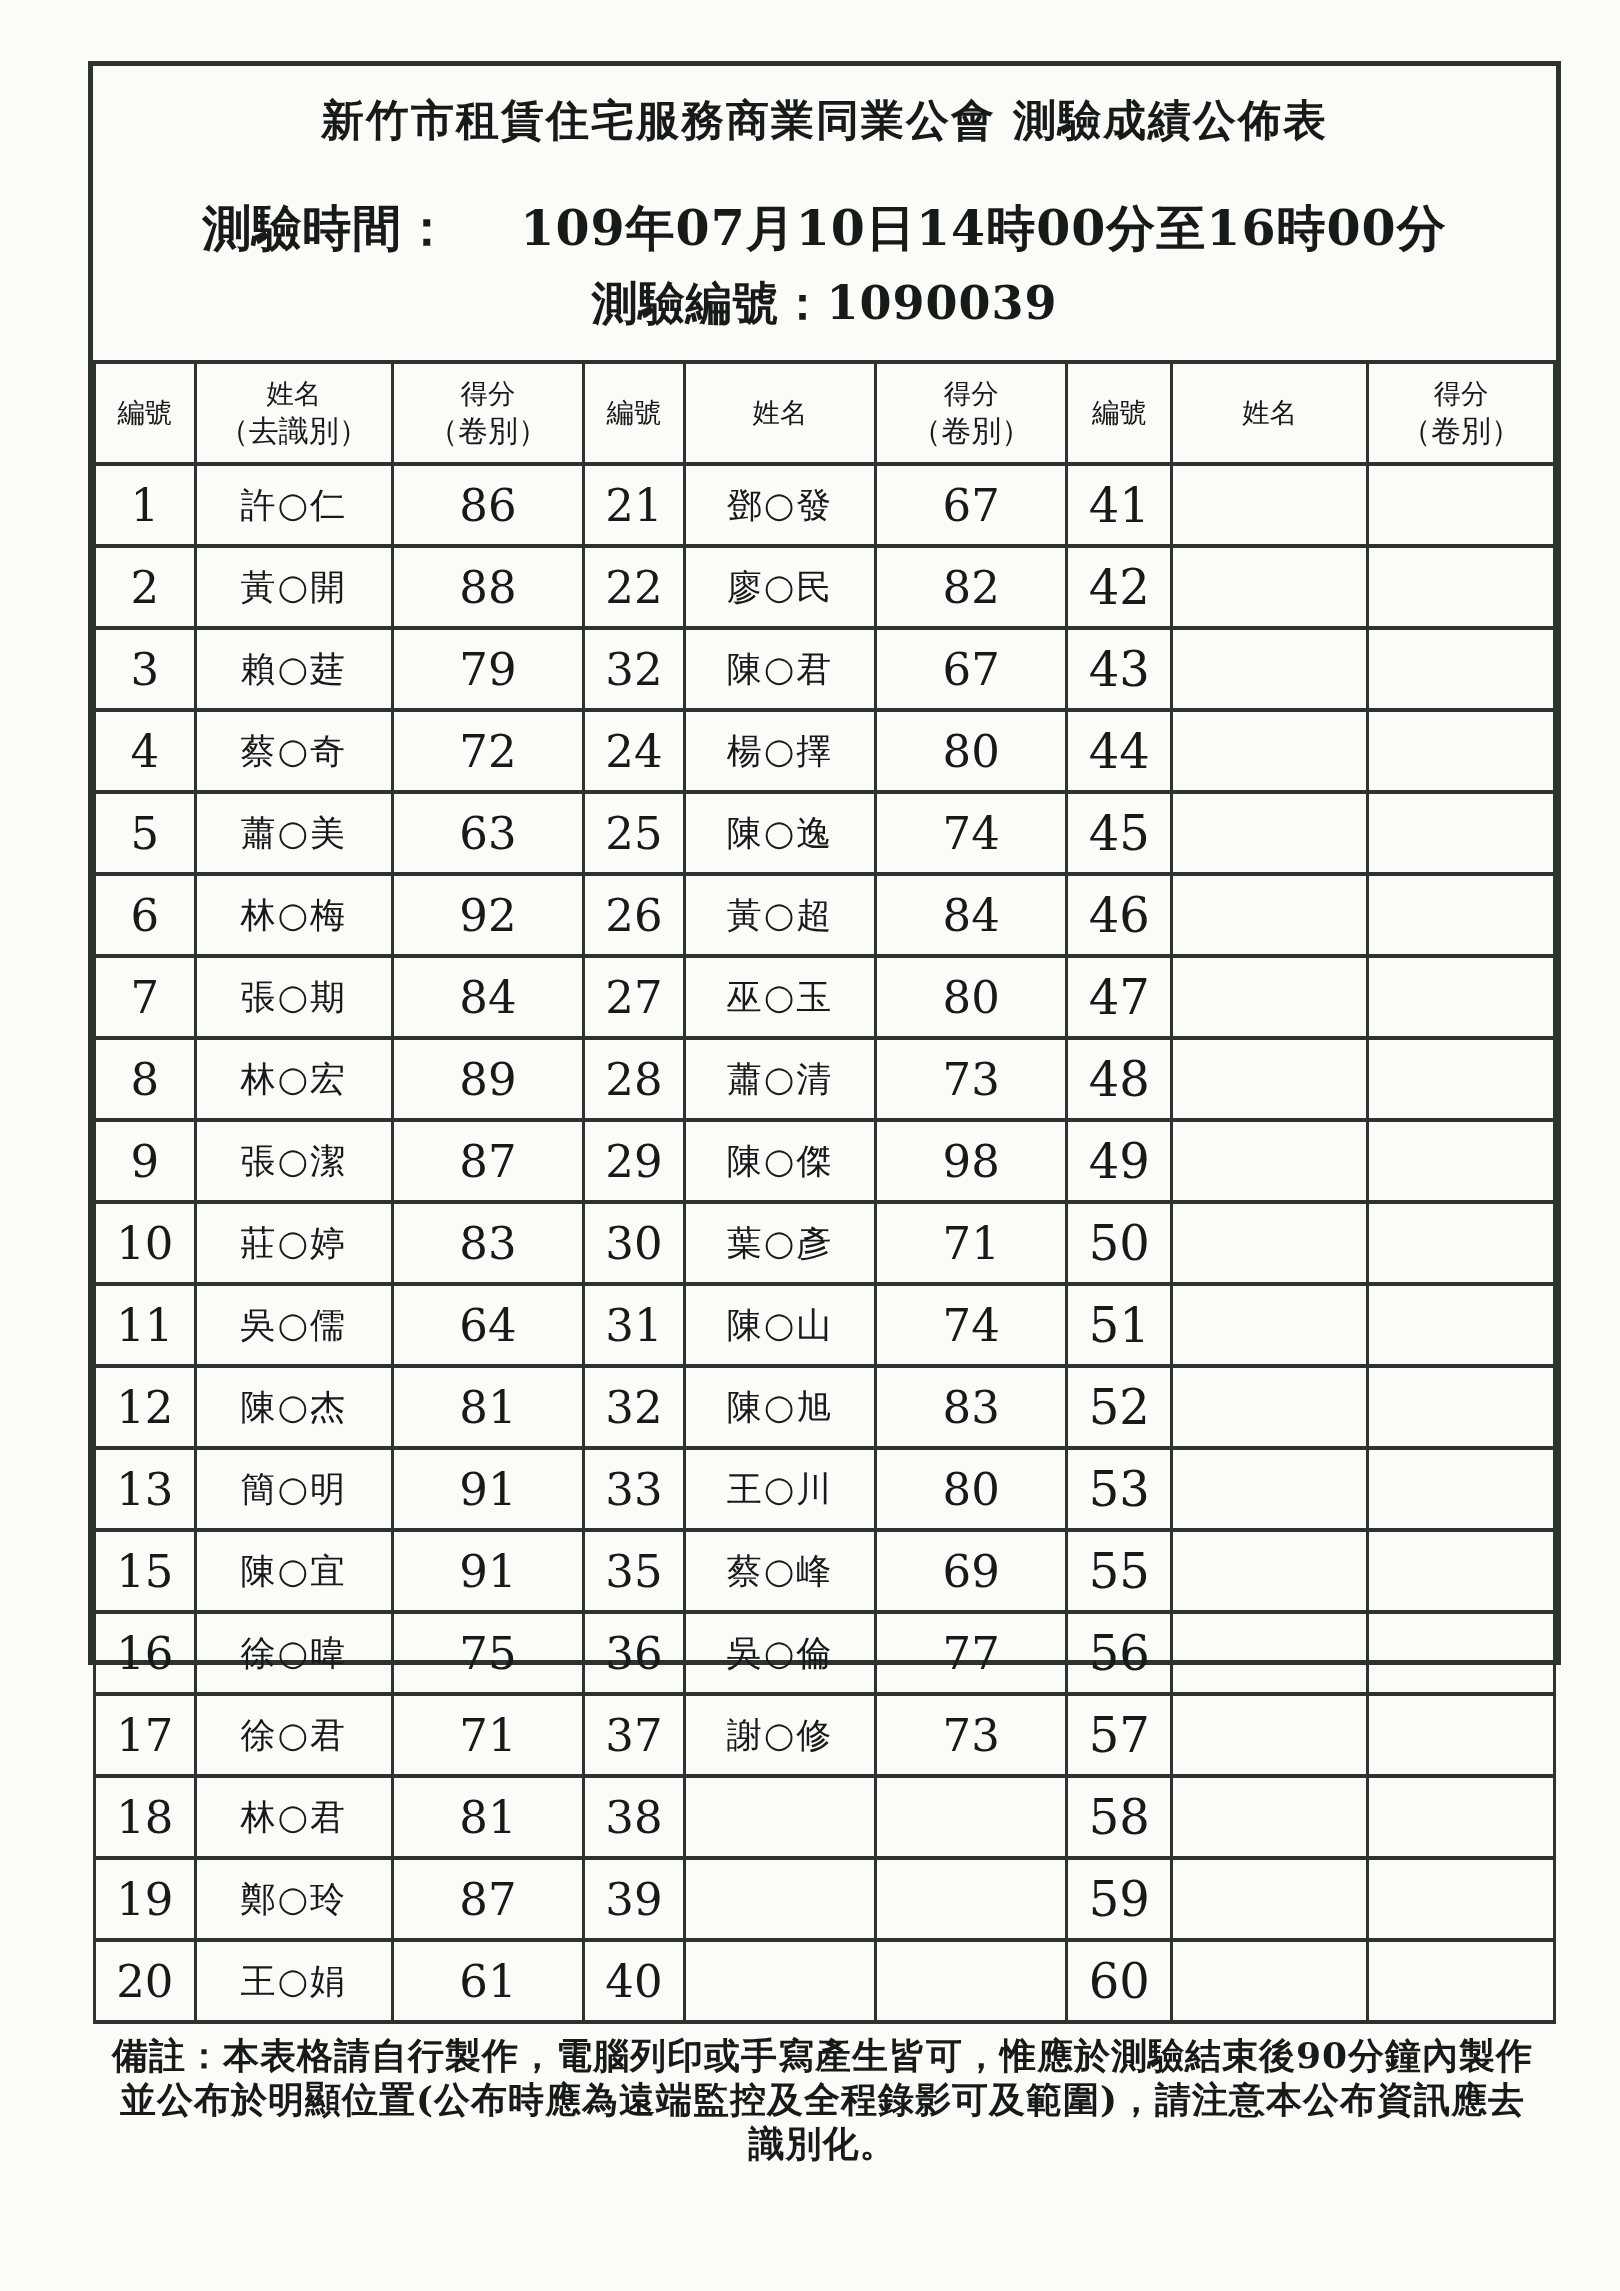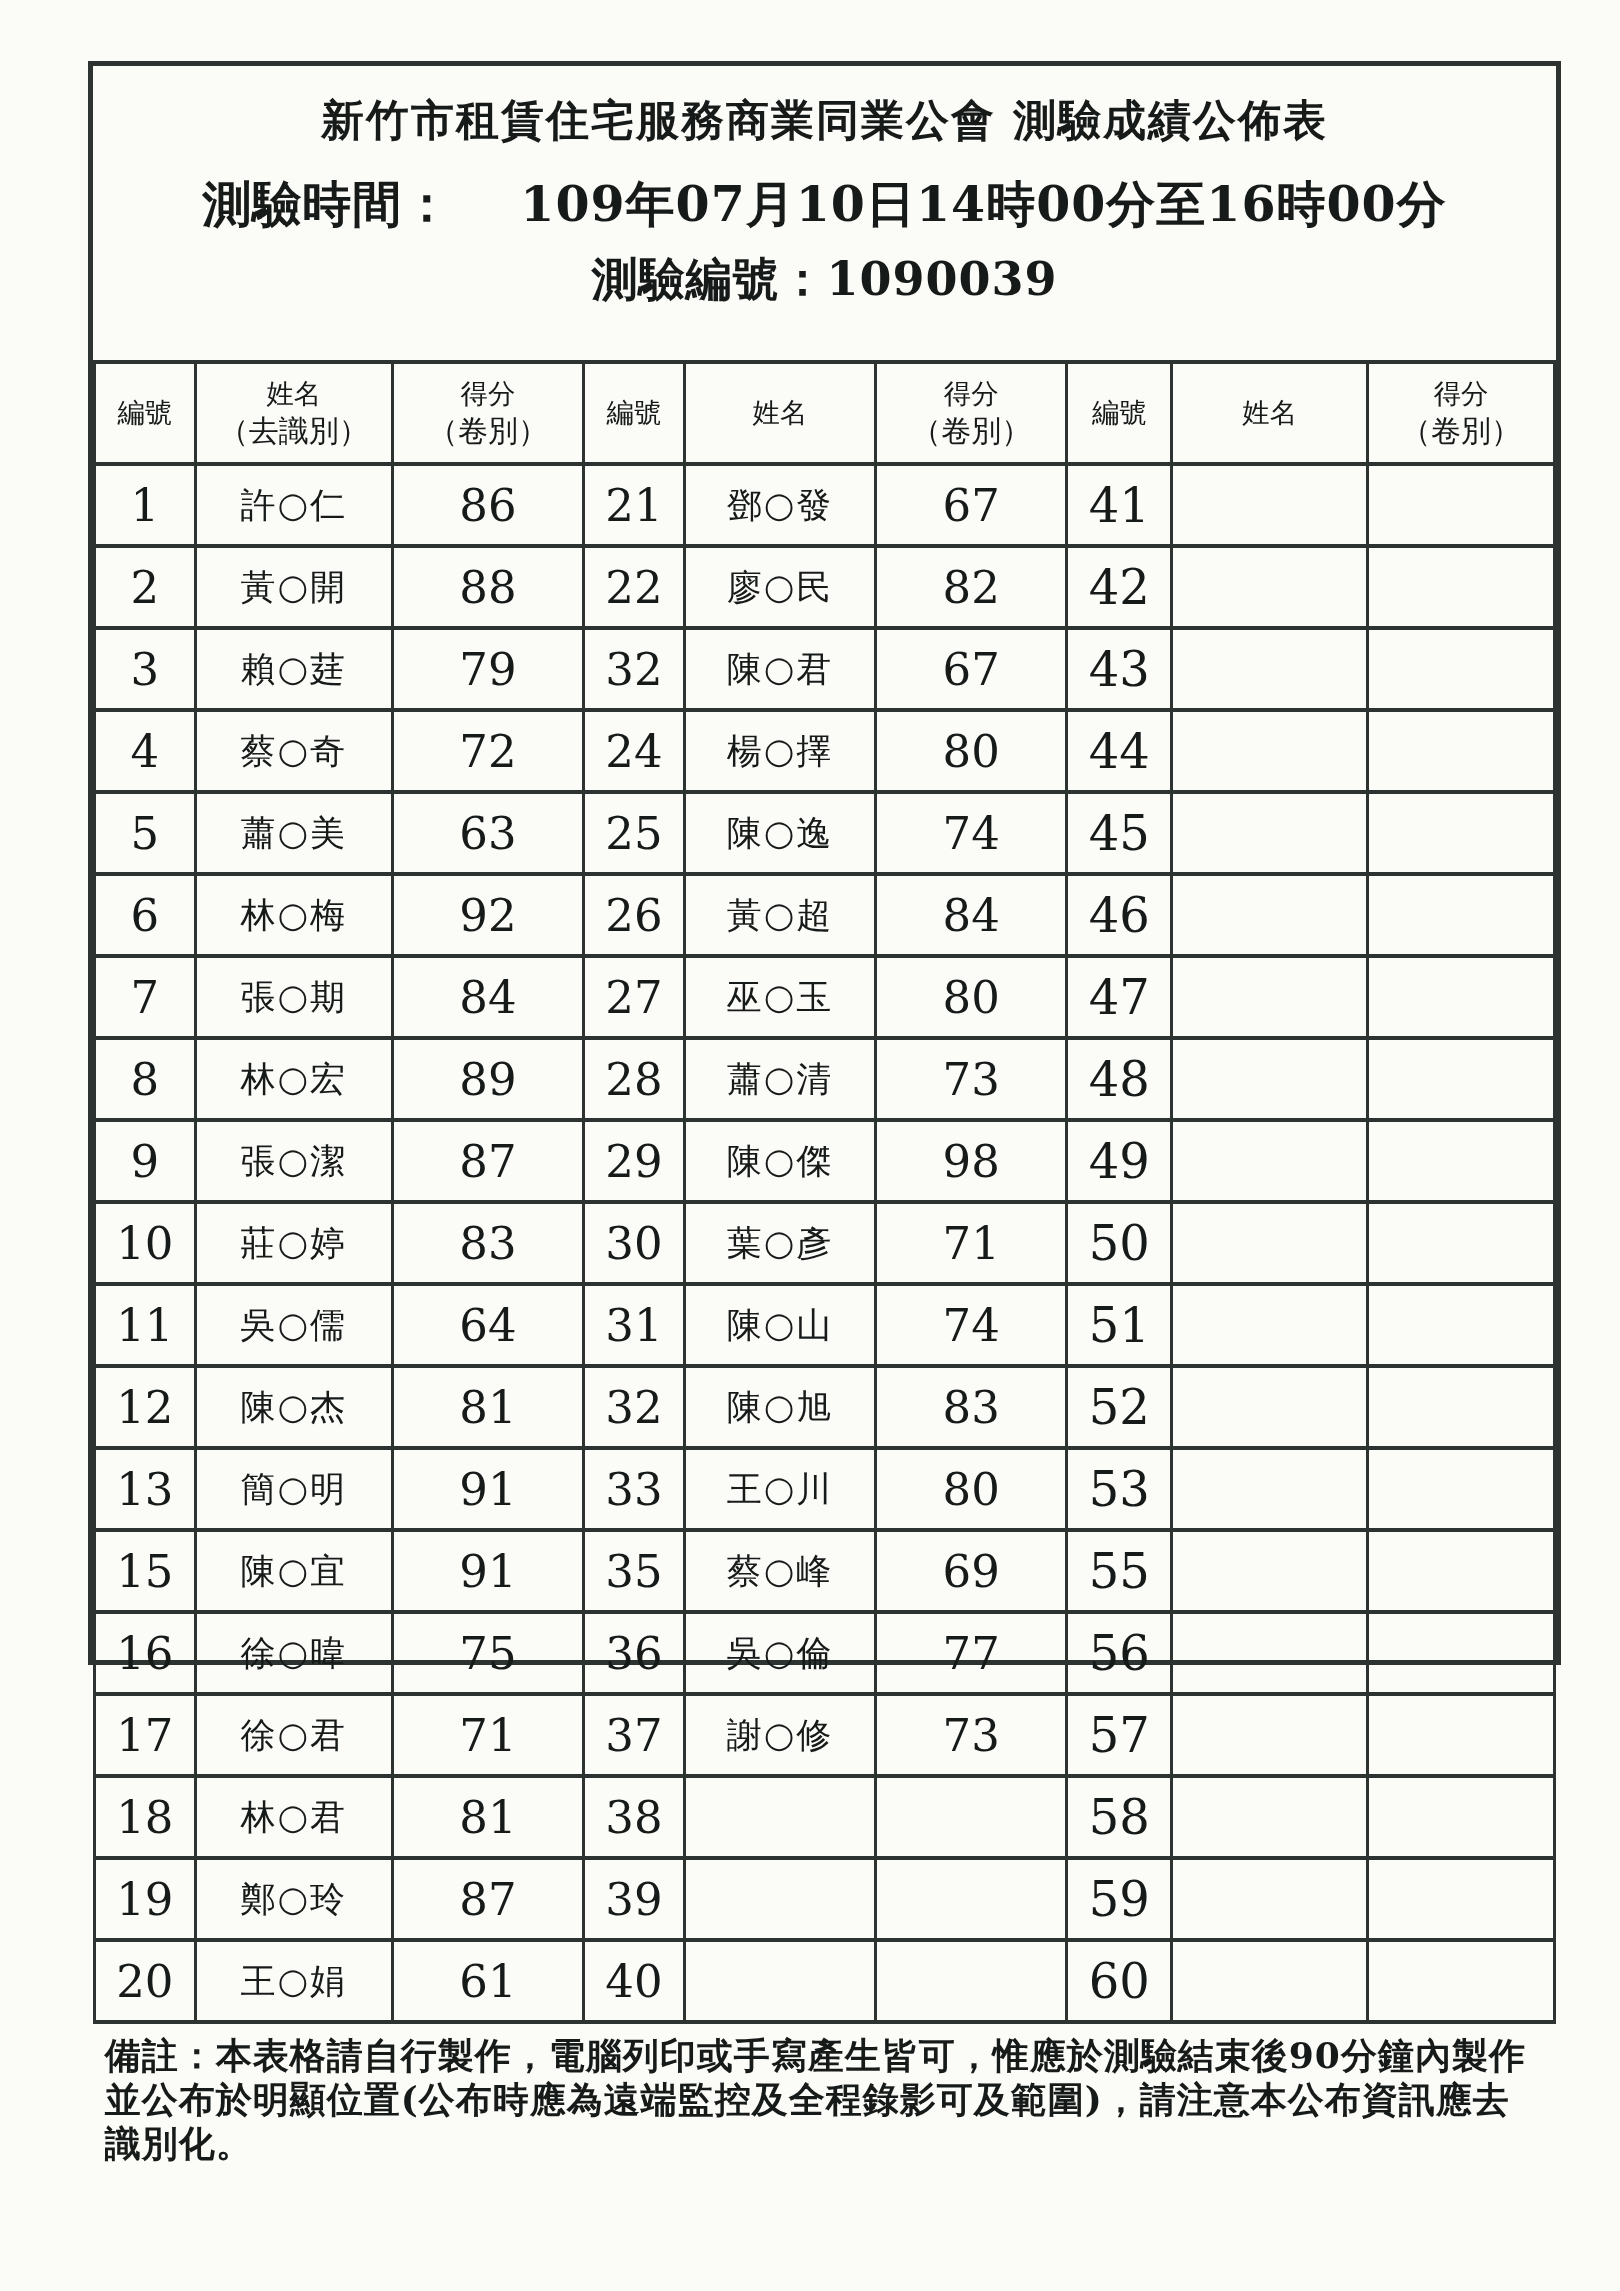--- a/index.html
+++ b/index.html
@@ -40,21 +40,21 @@
     padding-top:29px;
     box-sizing:border-box;
   }
   .doc-title{
     font-size:43px;
     font-weight:700;
     letter-spacing:2px;
     line-height:1.2;
   }
   .time-line{
-    margin-top:25px;
+    margin-top:49px;
     font-size:49px;
     font-weight:700;
     display:flex;
     justify-content:center;
     align-items:baseline;
     gap:68px;
     letter-spacing:1px;
   }
   .no-line{
     margin-top:11.8px;
@@ -92,21 +92,21 @@
   td.g3.c-number{font-size:48px;}
   
   .note{
     flex:1 1 auto;
     box-sizing:border-box;
     padding:9.8px 15.7px 0 11.8px;
     font-size:36px;
     font-weight:700;
     line-height:1.22;
     letter-spacing:1px;
-    text-align:left;
+    text-align:center;
   }
 </style>
 </head>
 <body>
 
 <div class="page">
   <div class="sheet">
 
     <div class="title-block">
       <div class="doc-title">新竹市租賃住宅服務商業同業公會 測驗成績公佈表</div>

